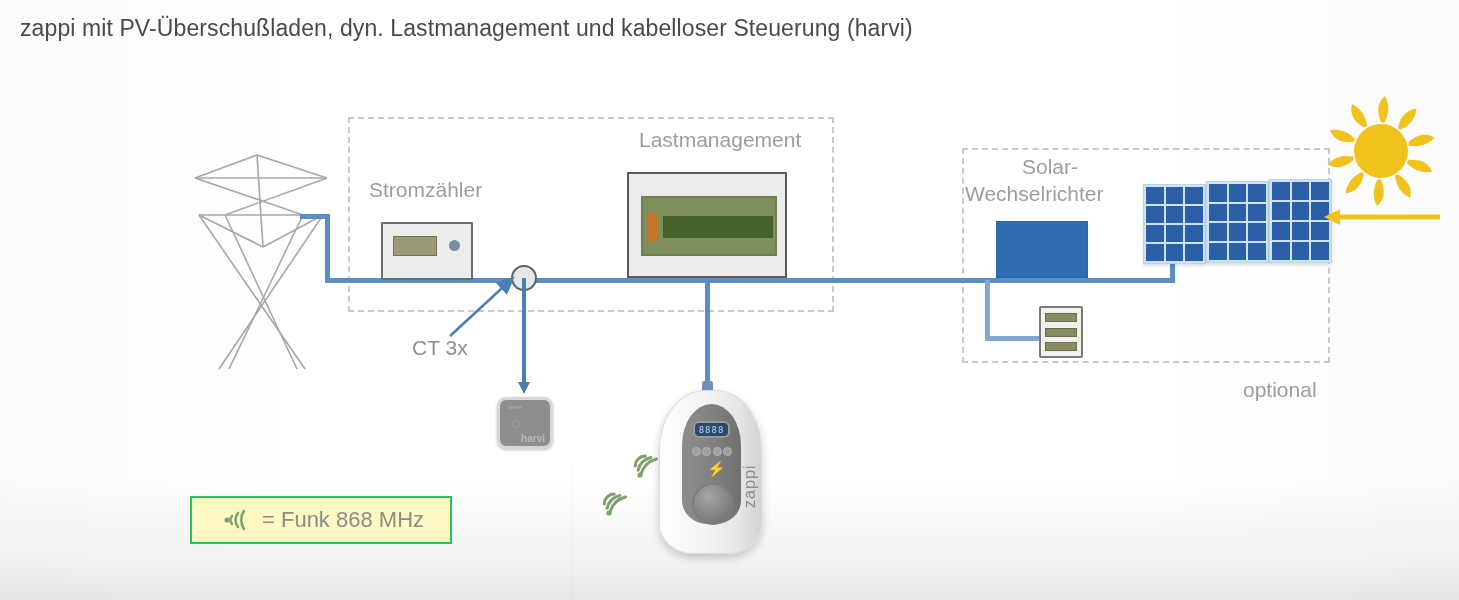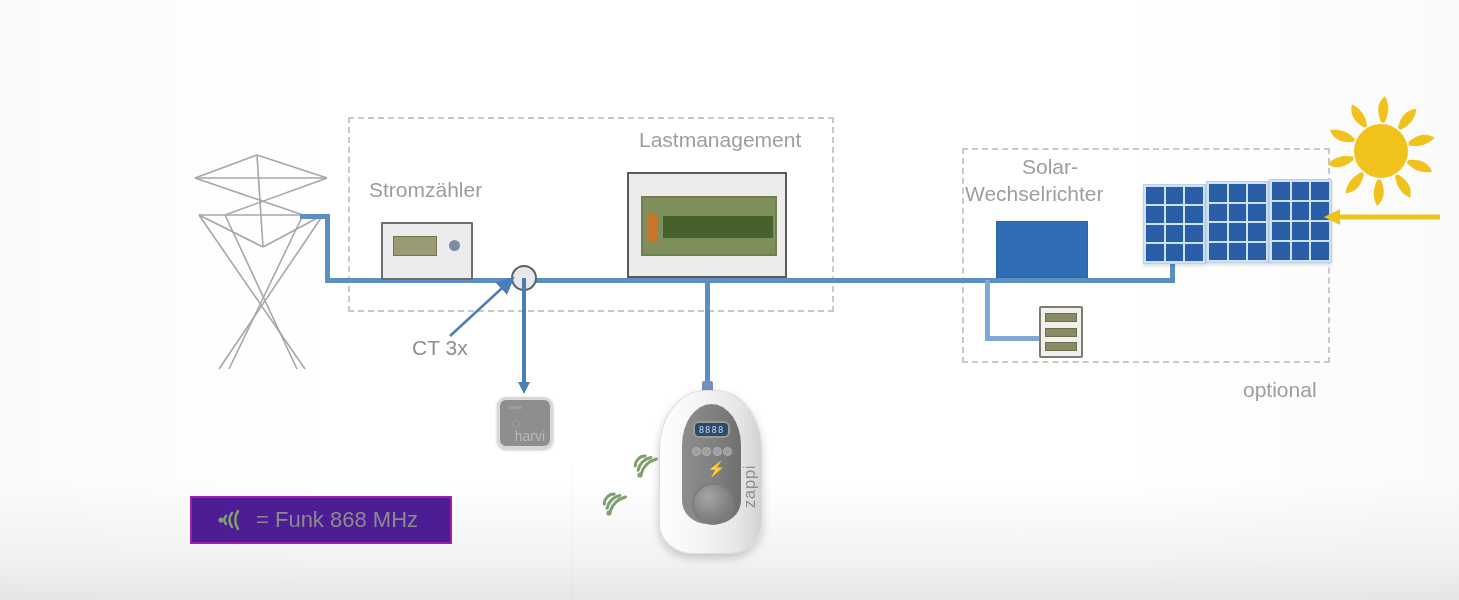--- a/index.html
+++ b/index.html
@@ -175,21 +175,22 @@
     background: #8e8e8e;
     border: 3px solid #d8d8d8;
     border-radius: 9px;
     box-sizing: border-box;
     box-shadow: 0 1px 3px rgba(0,0,0,0.25);
   }
   .harvi-text {
     position: absolute;
     right: 5px; bottom: 2px;
     color: #b8b8b8;
-    font-size: 14px;
+    font-size: 10px;
+    font-weight: bold;
   }
   .harvi-led {
     position: absolute;
     left: 8px; top: 6px;
     width: 14px; height: 3px;
     background: #9c9c9c;
   }
   .harvi-glyph {
     position: absolute;
     left: 12px; top: 20px;
@@ -270,44 +271,45 @@
   .label-grey {
     position: absolute;
     color: #8e8e8e;
     font-size: 21px;
     white-space: nowrap;
   }
 
   
   .rf-legend {
     position: absolute;
-    border: 2px solid #a21caf;
-    background: #4c1d95;
+    border: 2px solid #22c55e;
+    background: #fef9c3;
     box-sizing: border-box;
     display: flex;
     align-items: center;
     gap: 10px;
-    padding: 0 24px;
+    padding: 0 30px;
   }
   .rf-legend-text {
     color: #8b8b8b;
     font-size: 22px;
     white-space: nowrap;
   }
 
   svg { display: block; overflow: visible; }
 </style>
 </head>
 <body>
 
 <div id="stage">
 
   <div id="bg-gradient"></div>
   <div id="seam"></div>
 
+  <div class="title">zappi mit PV-Überschußladen, dyn. Lastmanagement und kabelloser Steuerung (harvi)</div>
 
   <div class="dashbox" style="left:348px; top:117px; width:486px; height:195px;"></div>
   <div class="dashbox" style="left:962px; top:148px; width:368px; height:215px;"></div>
 
   <div class="grouplabel" style="left:369px; top:178px;">Stromzähler</div>
   <div class="grouplabel" style="left:639px; top:128px;">Lastmanagement</div>
   <div class="grouplabel" style="left:1022px; top:155px;">Solar-</div>
   <div class="grouplabel" style="left:965px; top:182px;">Wechselrichter</div>
   <div class="grouplabel" style="left:1243px; top:369px;margin-top:9px;">optional</div>
 

